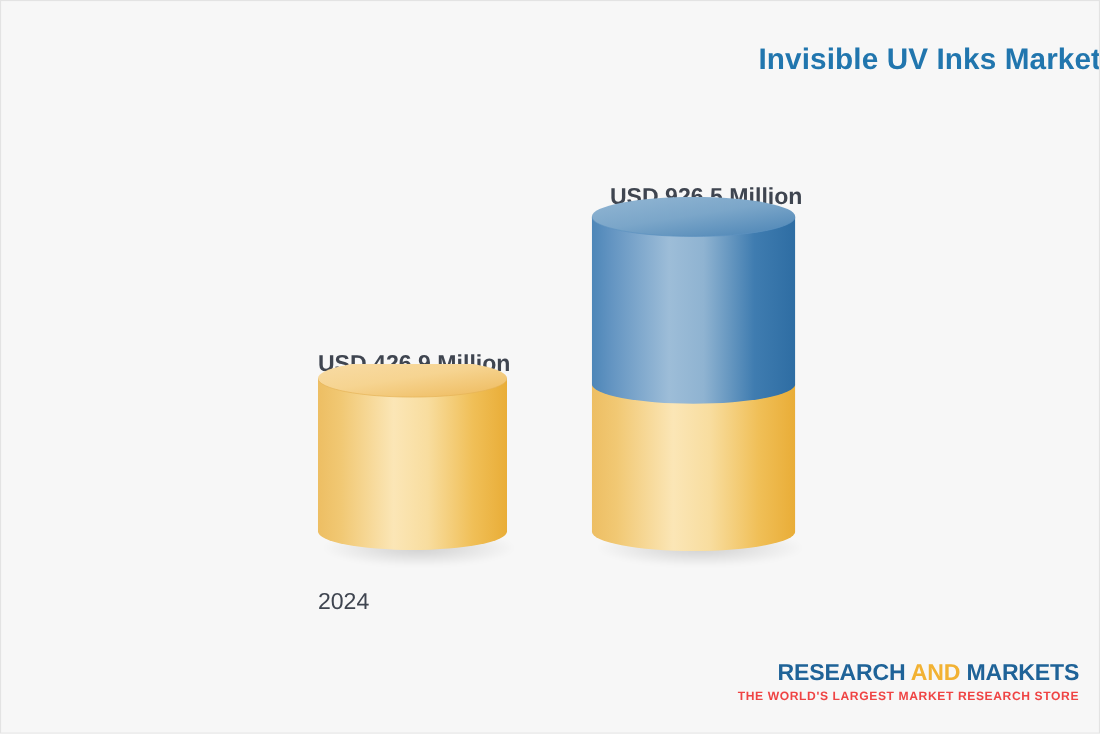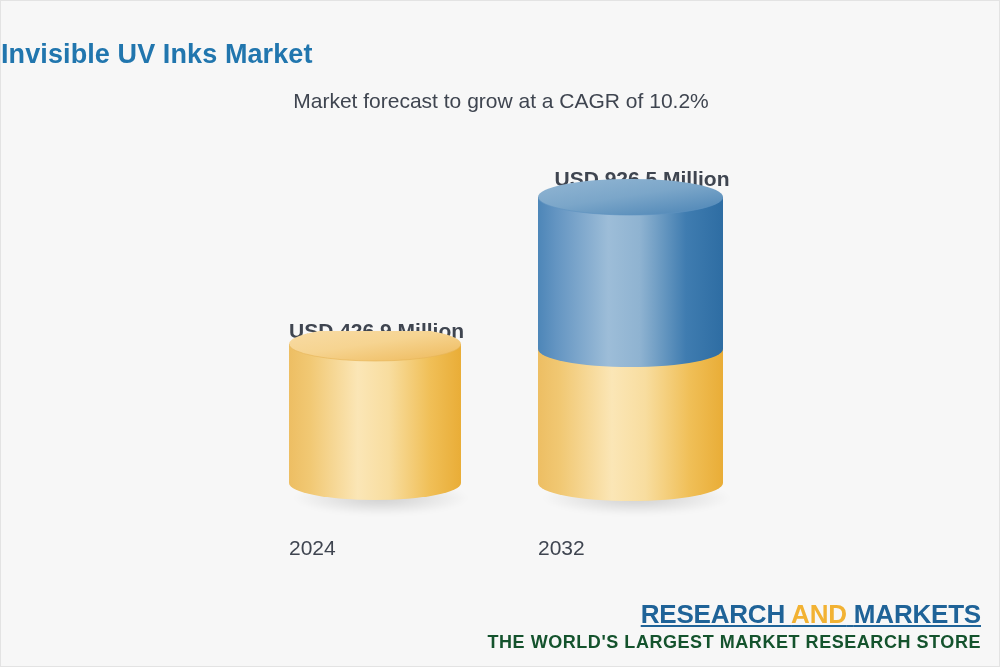--- a/index.html
+++ b/index.html
@@ -22,21 +22,21 @@
     border: 1px solid #e3e3e3;
     overflow: hidden;
   }
 
   
   #chart-title {
     position: absolute;
     top: 38px;
     left: 0;
     width: 1000px;
-    text-align: left;
+    text-align: right;
     font-size: 27px;
     font-weight: bold;
     color: #2176ae;
     letter-spacing: 0.1px;
   }
   #chart-subtitle {
     position: absolute;
     top: 88px;
     left: 0;
     width: 1000px;
@@ -110,45 +110,43 @@
     color: #9aa0a6;
     letter-spacing: 0.1px;
   }
   #brand-logo {
     position: absolute;
     right: 18px;
     top: 600px;
     text-align: right;
   }
   #brand-wordmark {
-    font-size: 26px;
+    font-size: 21px;
     font-weight: bold;
     letter-spacing: -0.2px;
     line-height: 1.0;
     color: #1f6398;
     white-space: nowrap;
-    text-decoration: underline;
   }
   #brand-wordmark .and { color: #f2b233; }
   #brand-tagline {
     margin-top: 5px;
-    font-size: 18px;
+    font-size: 11px;
     font-weight: bold;
     letter-spacing: 0.55px;
-    color: #14532d;
+    color: #ef4444;
     white-space: nowrap;
   }
 </style>
 </head>
 <body>
 
 <div id="canvas">
 
   <div id="chart-title">Invisible UV Inks Market</div>
-  <div id="chart-subtitle">Market forecast to grow at a CAGR of 10.2%</div>
 
   <div id="plot-area">
 
     <div class="bar-group" style="left:288px; width:172px; height:440px;">
 
       <div class="value-label" style="top:188px;">USD 426.9 Million</div>
 
       <div class="cylinder" style="width:172px; height:178px; bottom:62px;">
         <div class="cyl-shadow"></div>
         <svg class="cyl-svg" width="172" height="178" viewBox="0 0 172 178">
@@ -211,21 +209,20 @@
 
           <path d="M0,170 L0,304 A92.5,18 0 0 0 185,304 L185,170 Z" fill="url(#g-body-yellow-2)"></path>
 
           <path d="M0,18 L0,170 A92.5,18 0 0 0 185,170 L185,18 Z" fill="url(#g-body-blue-2)"></path>
 
           <ellipse cx="92.5" cy="18" rx="92.5" ry="18" fill="url(#g-cap-blue-2)"></ellipse>
           <path d="M0,18 A92.5,18 0 0 0 185,18" fill="none" stroke="#5e93c0" stroke-width="0.8" opacity="0.8"></path>
         </svg>
       </div>
 
-      <div class="cat-label" style="top:405px;">2032</div>
     </div>
 
   </div>
 
 
   <div id="brand-logo">
     <div id="brand-wordmark">
       <span>RESEARCH</span><span> </span><span class="and">AND</span><span> </span><span>MARKETS</span>
     </div>
     <div id="brand-tagline">THE WORLD'S LARGEST MARKET RESEARCH STORE</div>

